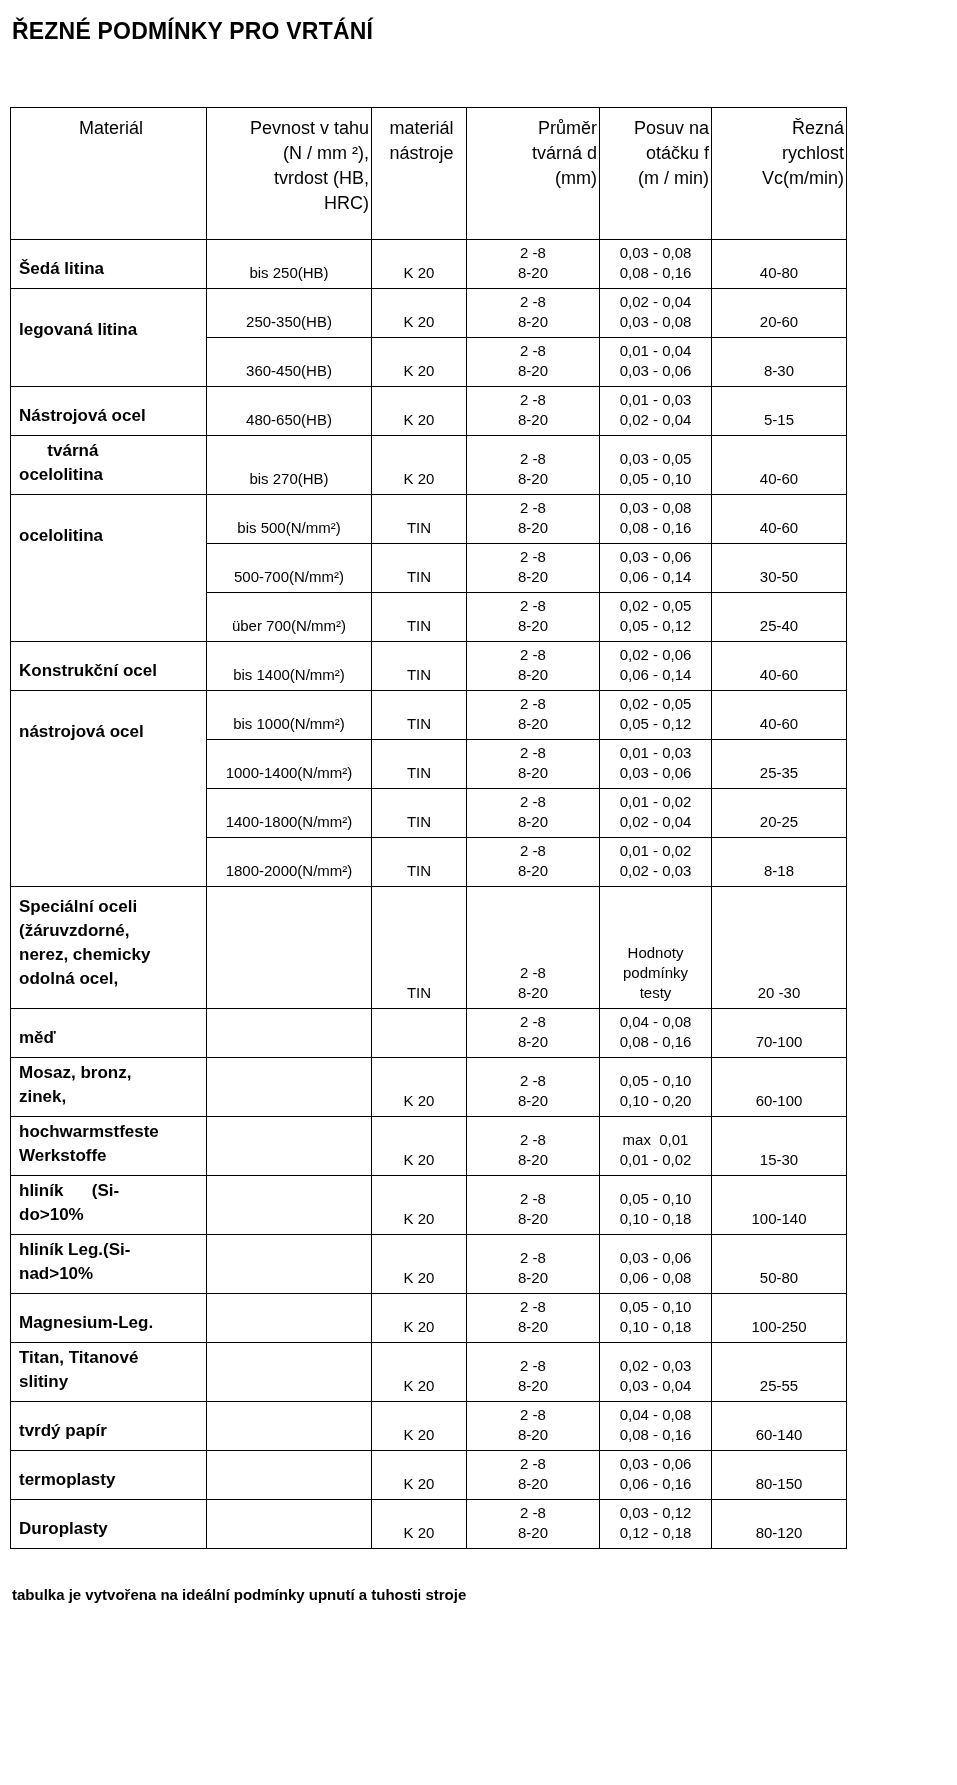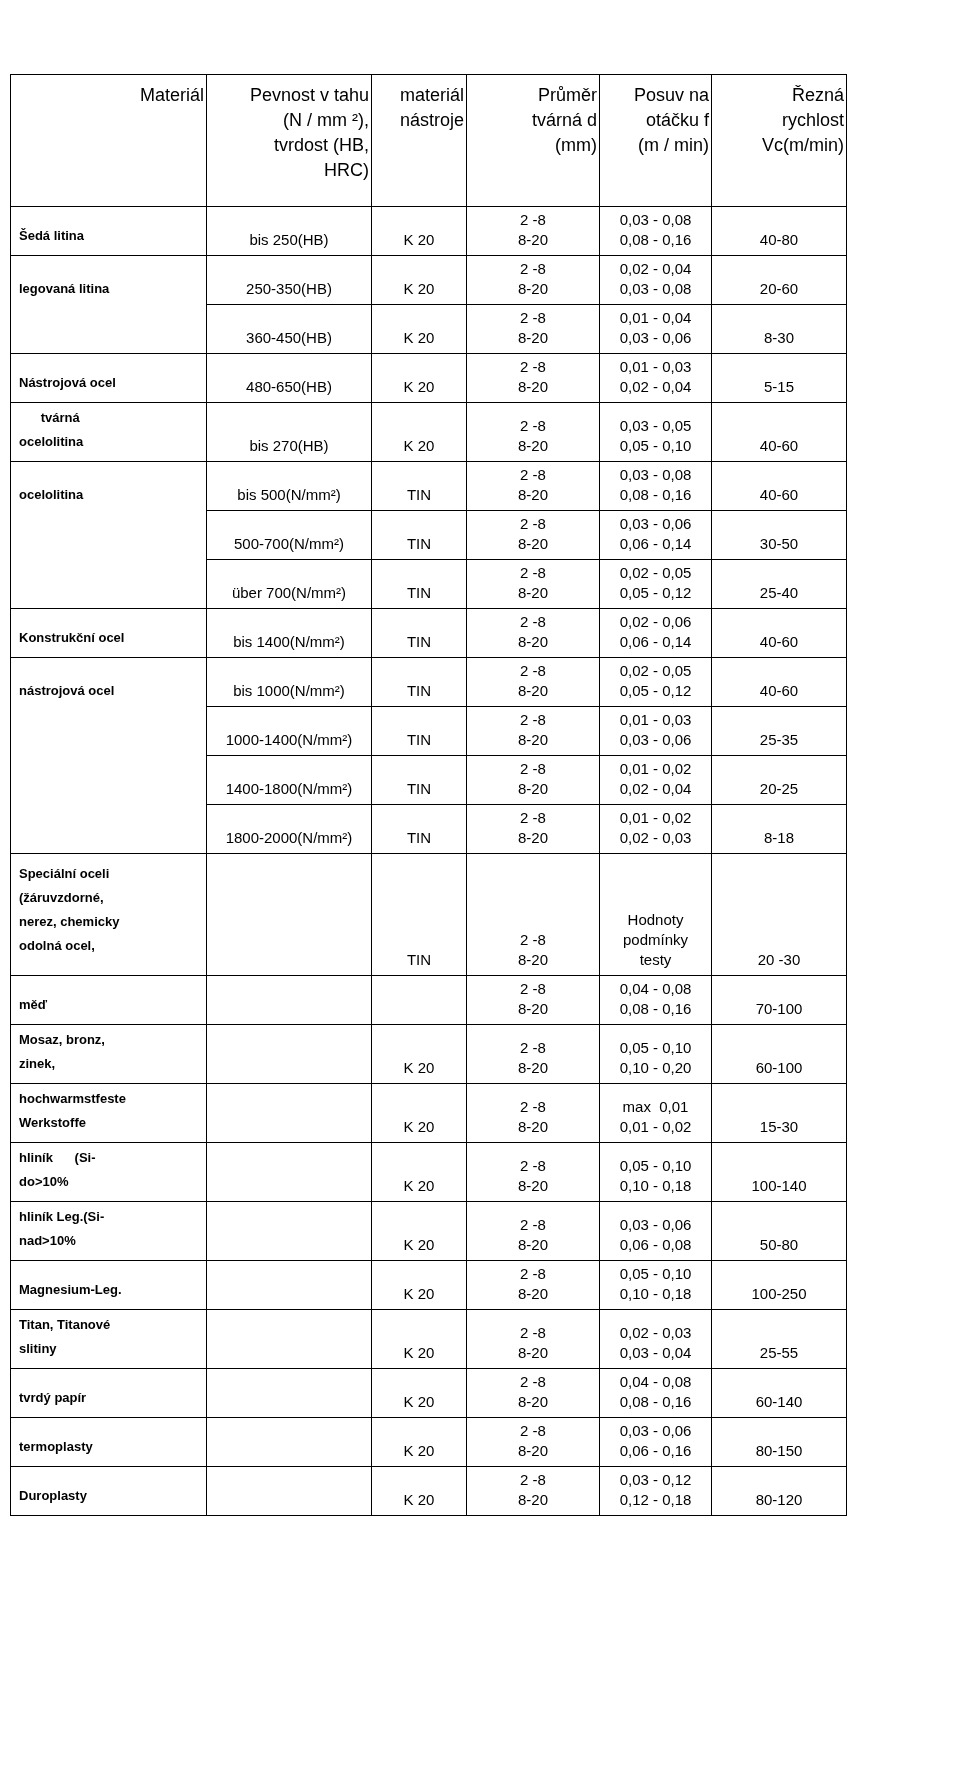--- a/index.html
+++ b/index.html
@@ -37,61 +37,62 @@
     font-size: 18px;
     font-weight: normal;
     vertical-align: top;
     text-align: right;
     padding: 8px 2px 4px 2px;
     height: 132px;
     line-height: 25px;
     white-space: pre-wrap;
   }
   th:nth-child(1), th:nth-child(3) {
-    text-align: right;
+    text-align: center;
     padding-left: 7px;
   }
 
   td {
     border: 1px solid #000;
     font-size: 15px;
     vertical-align: bottom;
     text-align: center;
     padding: 3px 2px 5px 2px;
     line-height: 20px;
     white-space: pre-wrap;
     height: 47px;
     overflow: hidden;
   }
   td.mat {
-    font-size: 13px;
+    font-size: 17px;
     font-weight: bold;
     text-align: left;
     padding-left: 8px;
     padding-bottom: 7px;
     line-height: 24px;
   }
   td.mat-group {
     vertical-align: top;
-    padding-top: 21px;
+    padding-top: 29px;
   }
   tbody tr:nth-child(14) { height: 122px; }
   tbody tr:nth-child(14) td.mat { vertical-align: top; padding-top: 8px; }
 
   .footer {
     font-size: 15px;
     font-weight: bold;
     margin: 37px 0 0 2px;
   }
 </style>
 </head>
 <body>
 
 <div class="page">
 
+  <h1 class="title">ŘEZNÉ PODMÍNKY PRO VRTÁNÍ</h1>
 
   <table class="cond">
     <colgroup>
       <col class="c1">
         <col class="c2">
         <col class="c3">
         <col class="c4">
         <col class="c5">
         <col class="c6">
     </colgroup>
@@ -356,14 +357,15 @@
           <td>K 20</td>
           <td>2 -8
 8-20</td>
           <td>0,03 - 0,12
 0,12 - 0,18</td>
           <td>80-120</td>
         </tr>
       </tbody>
   </table>
 
+  <p class="footer">tabulka je vytvořena na ideální podmínky upnutí a tuhosti stroje</p>
 
 </div>
 
 </body></html>

